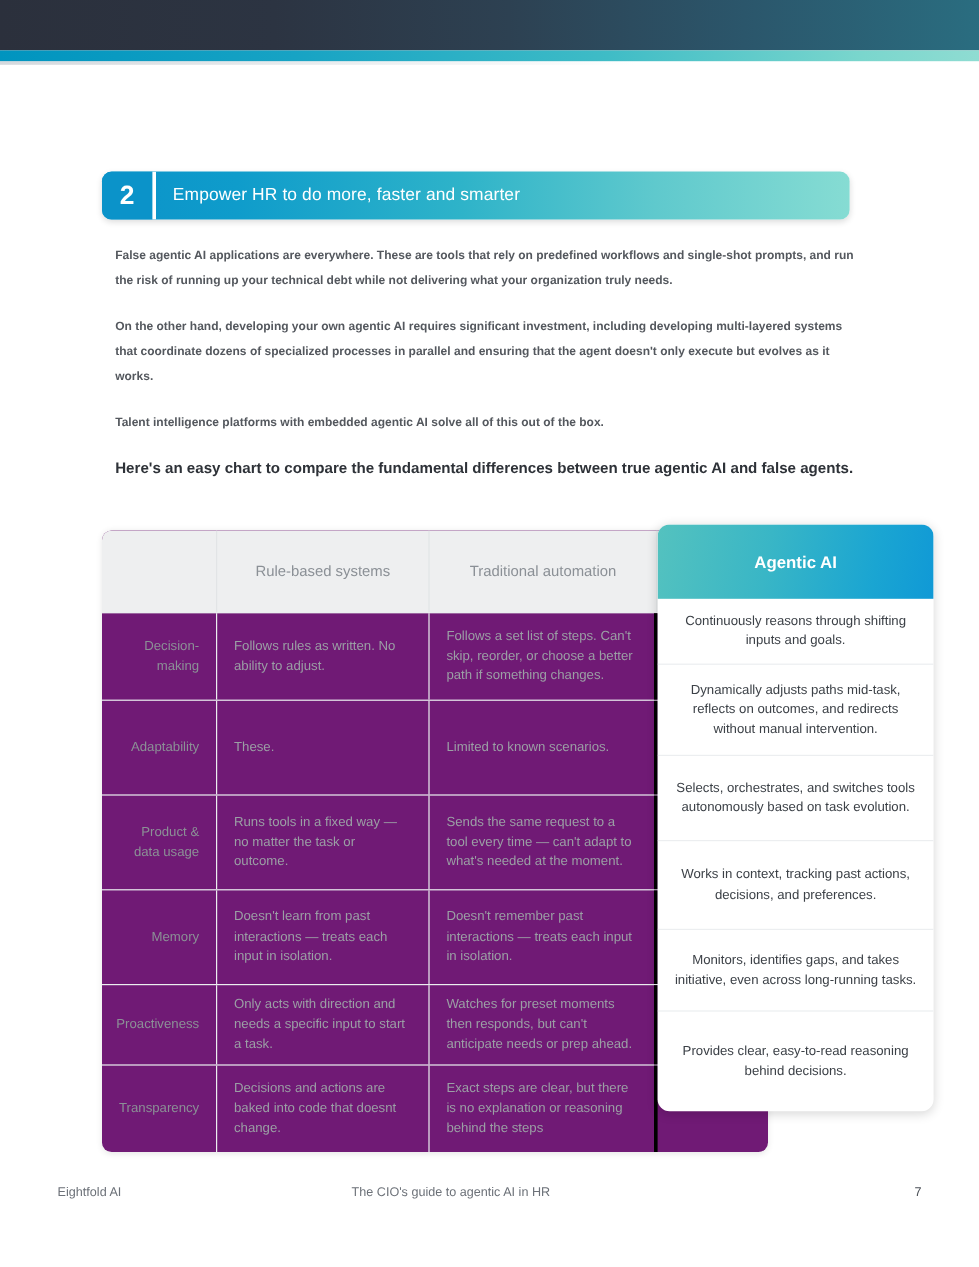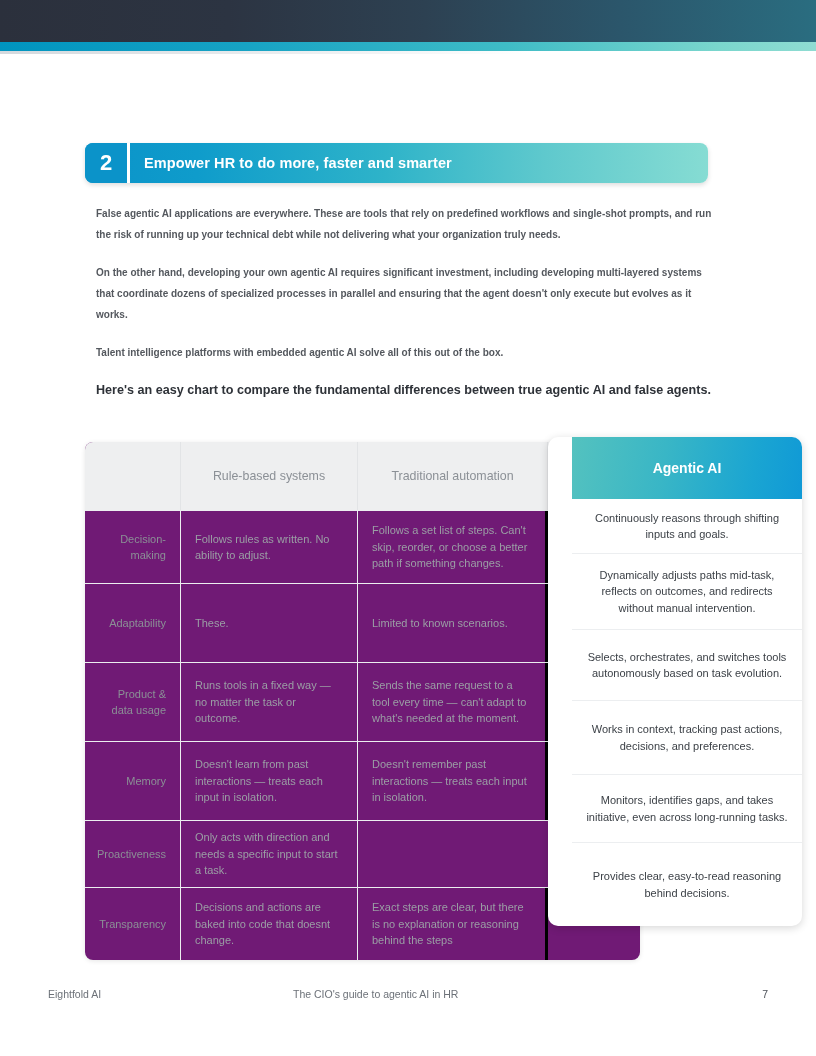--- a/index.html
+++ b/index.html
@@ -68,21 +68,21 @@
     background: #ffffff;
     flex: 0 0 auto;
   }
   .banner-title {
     flex: 1 1 auto;
     display: flex;
     align-items: center;
     padding-left: 14px;
     color: #ffffff;
     font-size: 14.5px;
-    font-weight: bold;
+    font-weight: normal;
     letter-spacing: .1px;
   }
 
   
   .content {
     position: absolute;
     left: 96px;
     top: 203px;
     width: 624px;
   }
@@ -180,21 +180,20 @@
   
   .agentic-card {
     position: absolute;
     left: 463px;
     top: 0;
     width: 230px;
     border-radius: 10px;
     background: #ffffff;
     box-shadow: 0 2px 9px rgba(0,0,0,.16);
     overflow: hidden;
-    padding-left: 24px;
   }
   .agentic-head {
     height: 62px;
     background: linear-gradient(100deg, #54c2bf 0%, #39b6c6 40%, #1aa5d2 78%, #1099d6 100%);
     display: flex;
     align-items: center;
     justify-content: center;
     color: #ffffff;
     font-size: 14px;
     font-weight: bold;
@@ -289,20 +288,21 @@
     <div class="trow h-r4">
       <div class="tcell c-label">Memory</div>
       <div class="tcell c-rule">Doesn't learn from past interactions — treats each input in isolation.</div>
       <div class="tcell c-trad">Doesn't remember past interactions — treats each input in isolation.</div>
       <div class="tcell c-spacer"></div>
     </div>
 
     <div class="trow h-r5">
       <div class="tcell c-label">Proactiveness</div>
       <div class="tcell c-rule">Only acts with direction and needs a specific input to start a task.</div>
+      <div class="tcell c-trad">Watches for preset moments then responds, but can't anticipate needs or prep ahead.</div>
       <div class="tcell c-spacer"></div>
     </div>
 
     <div class="trow h-r6">
       <div class="tcell c-label">Transparency</div>
       <div class="tcell c-rule">Decisions and actions are baked into code that doesnt change.</div>
       <div class="tcell c-trad">Exact steps are clear, but there is no explanation or reasoning behind the steps</div>
       <div class="tcell c-spacer"></div>
     </div>
 

